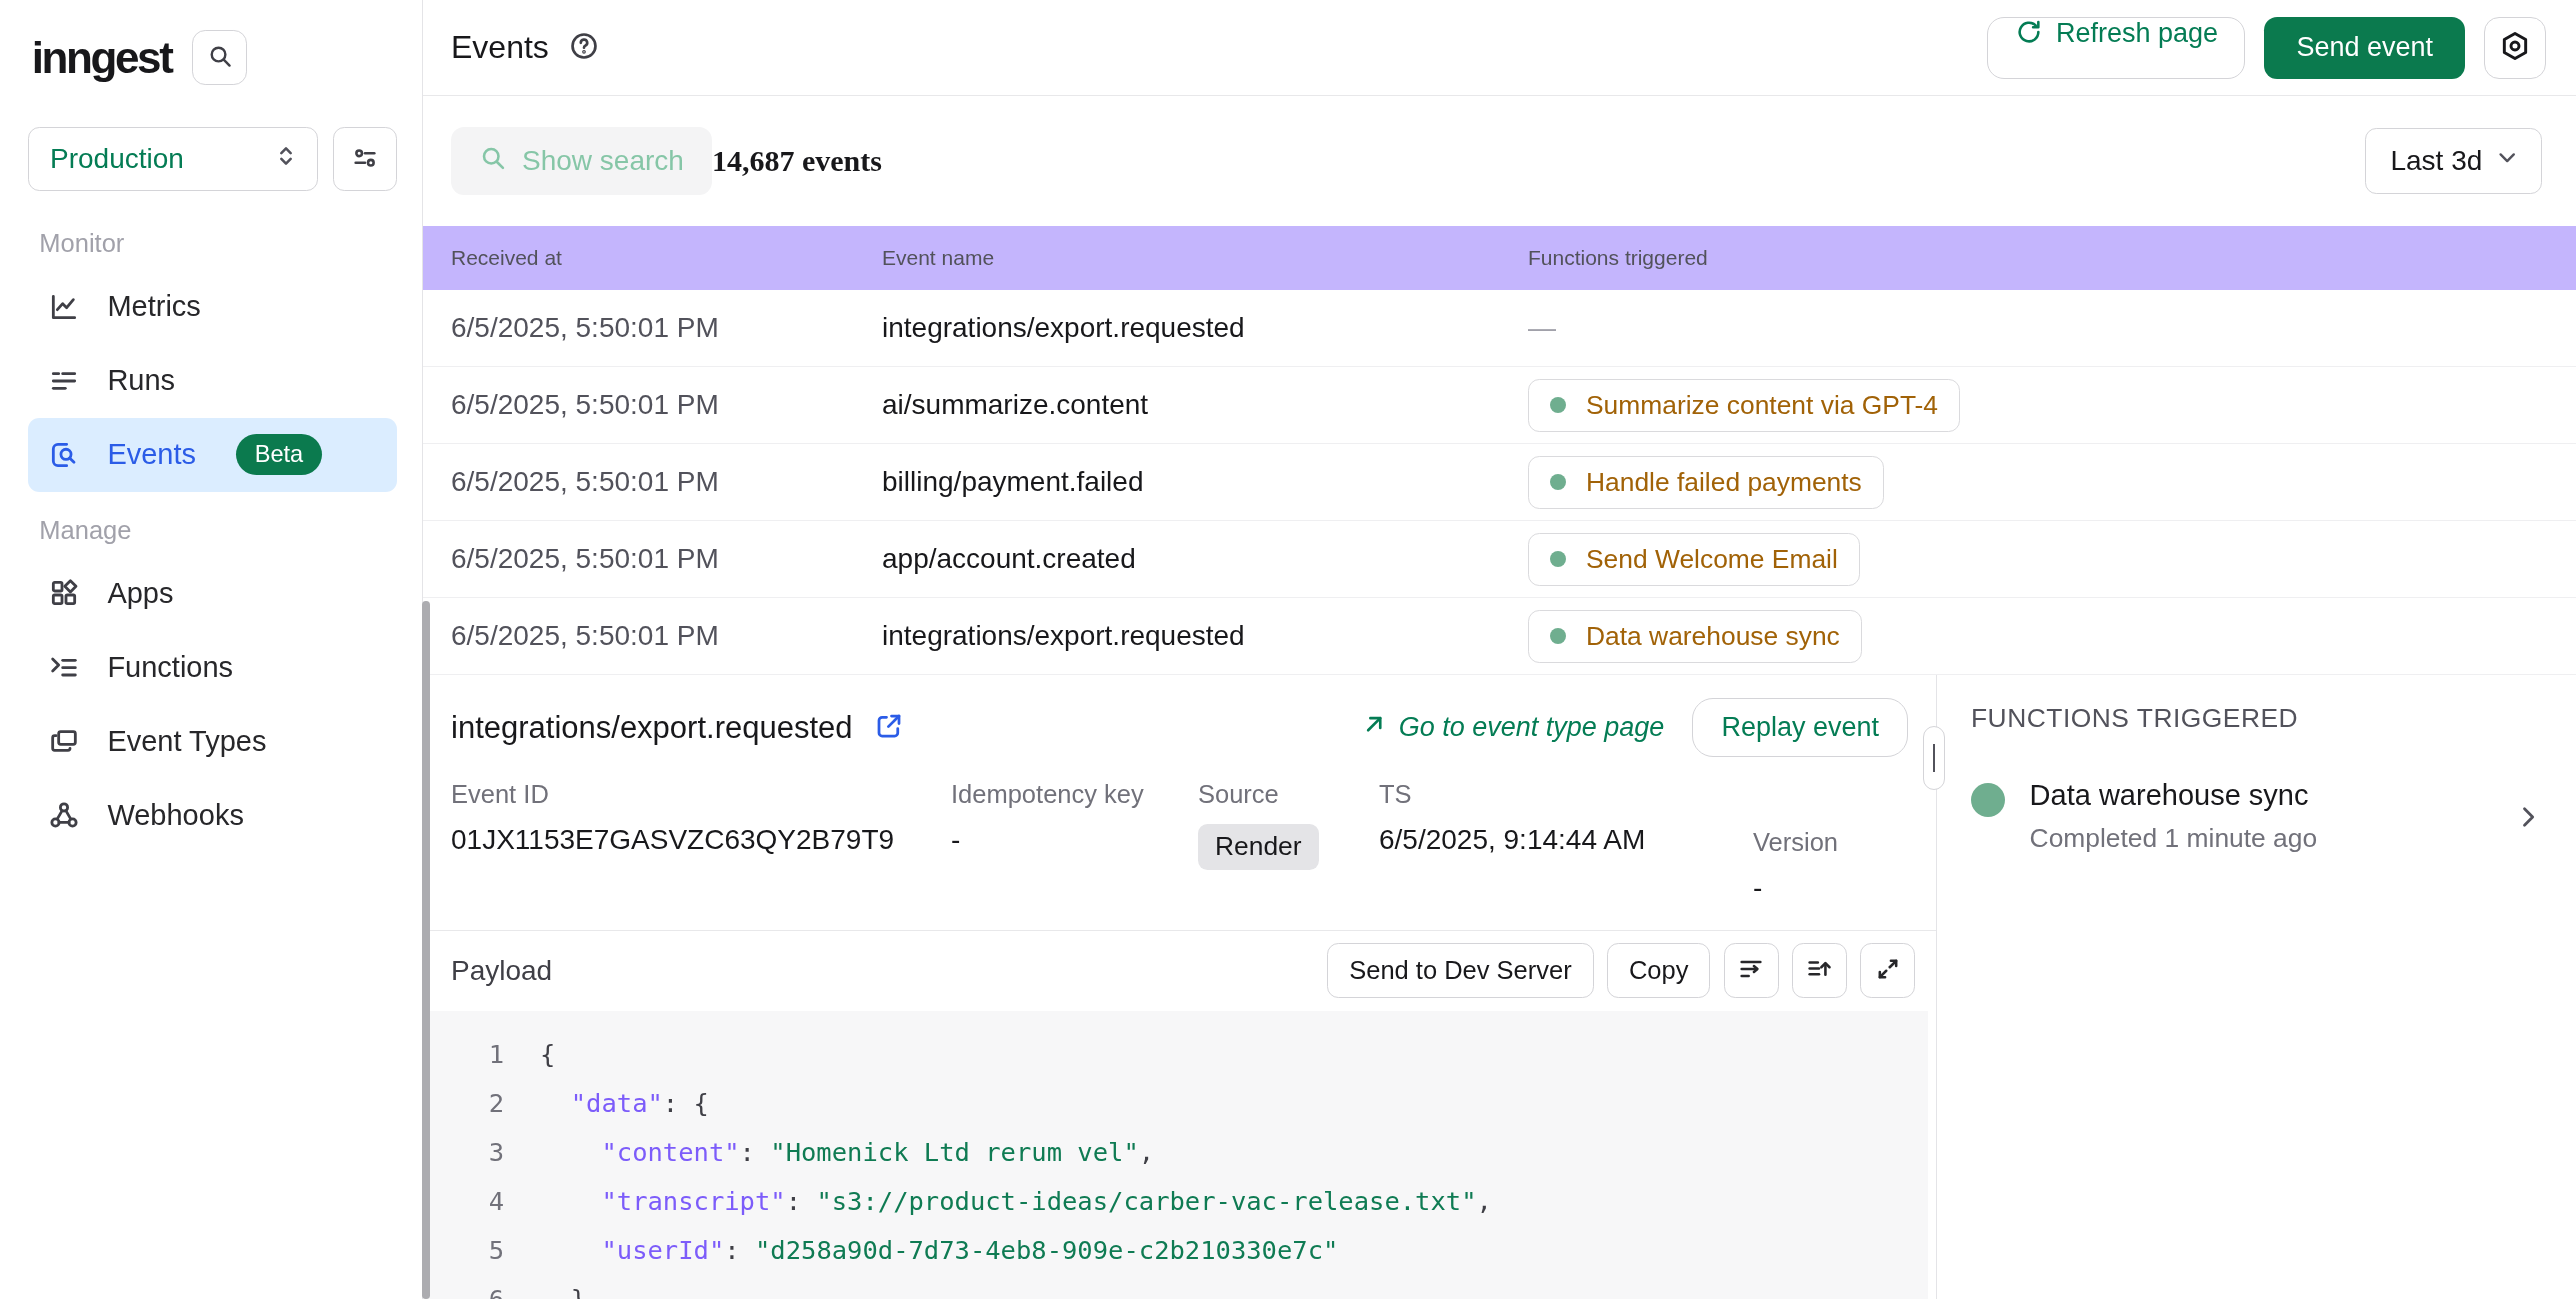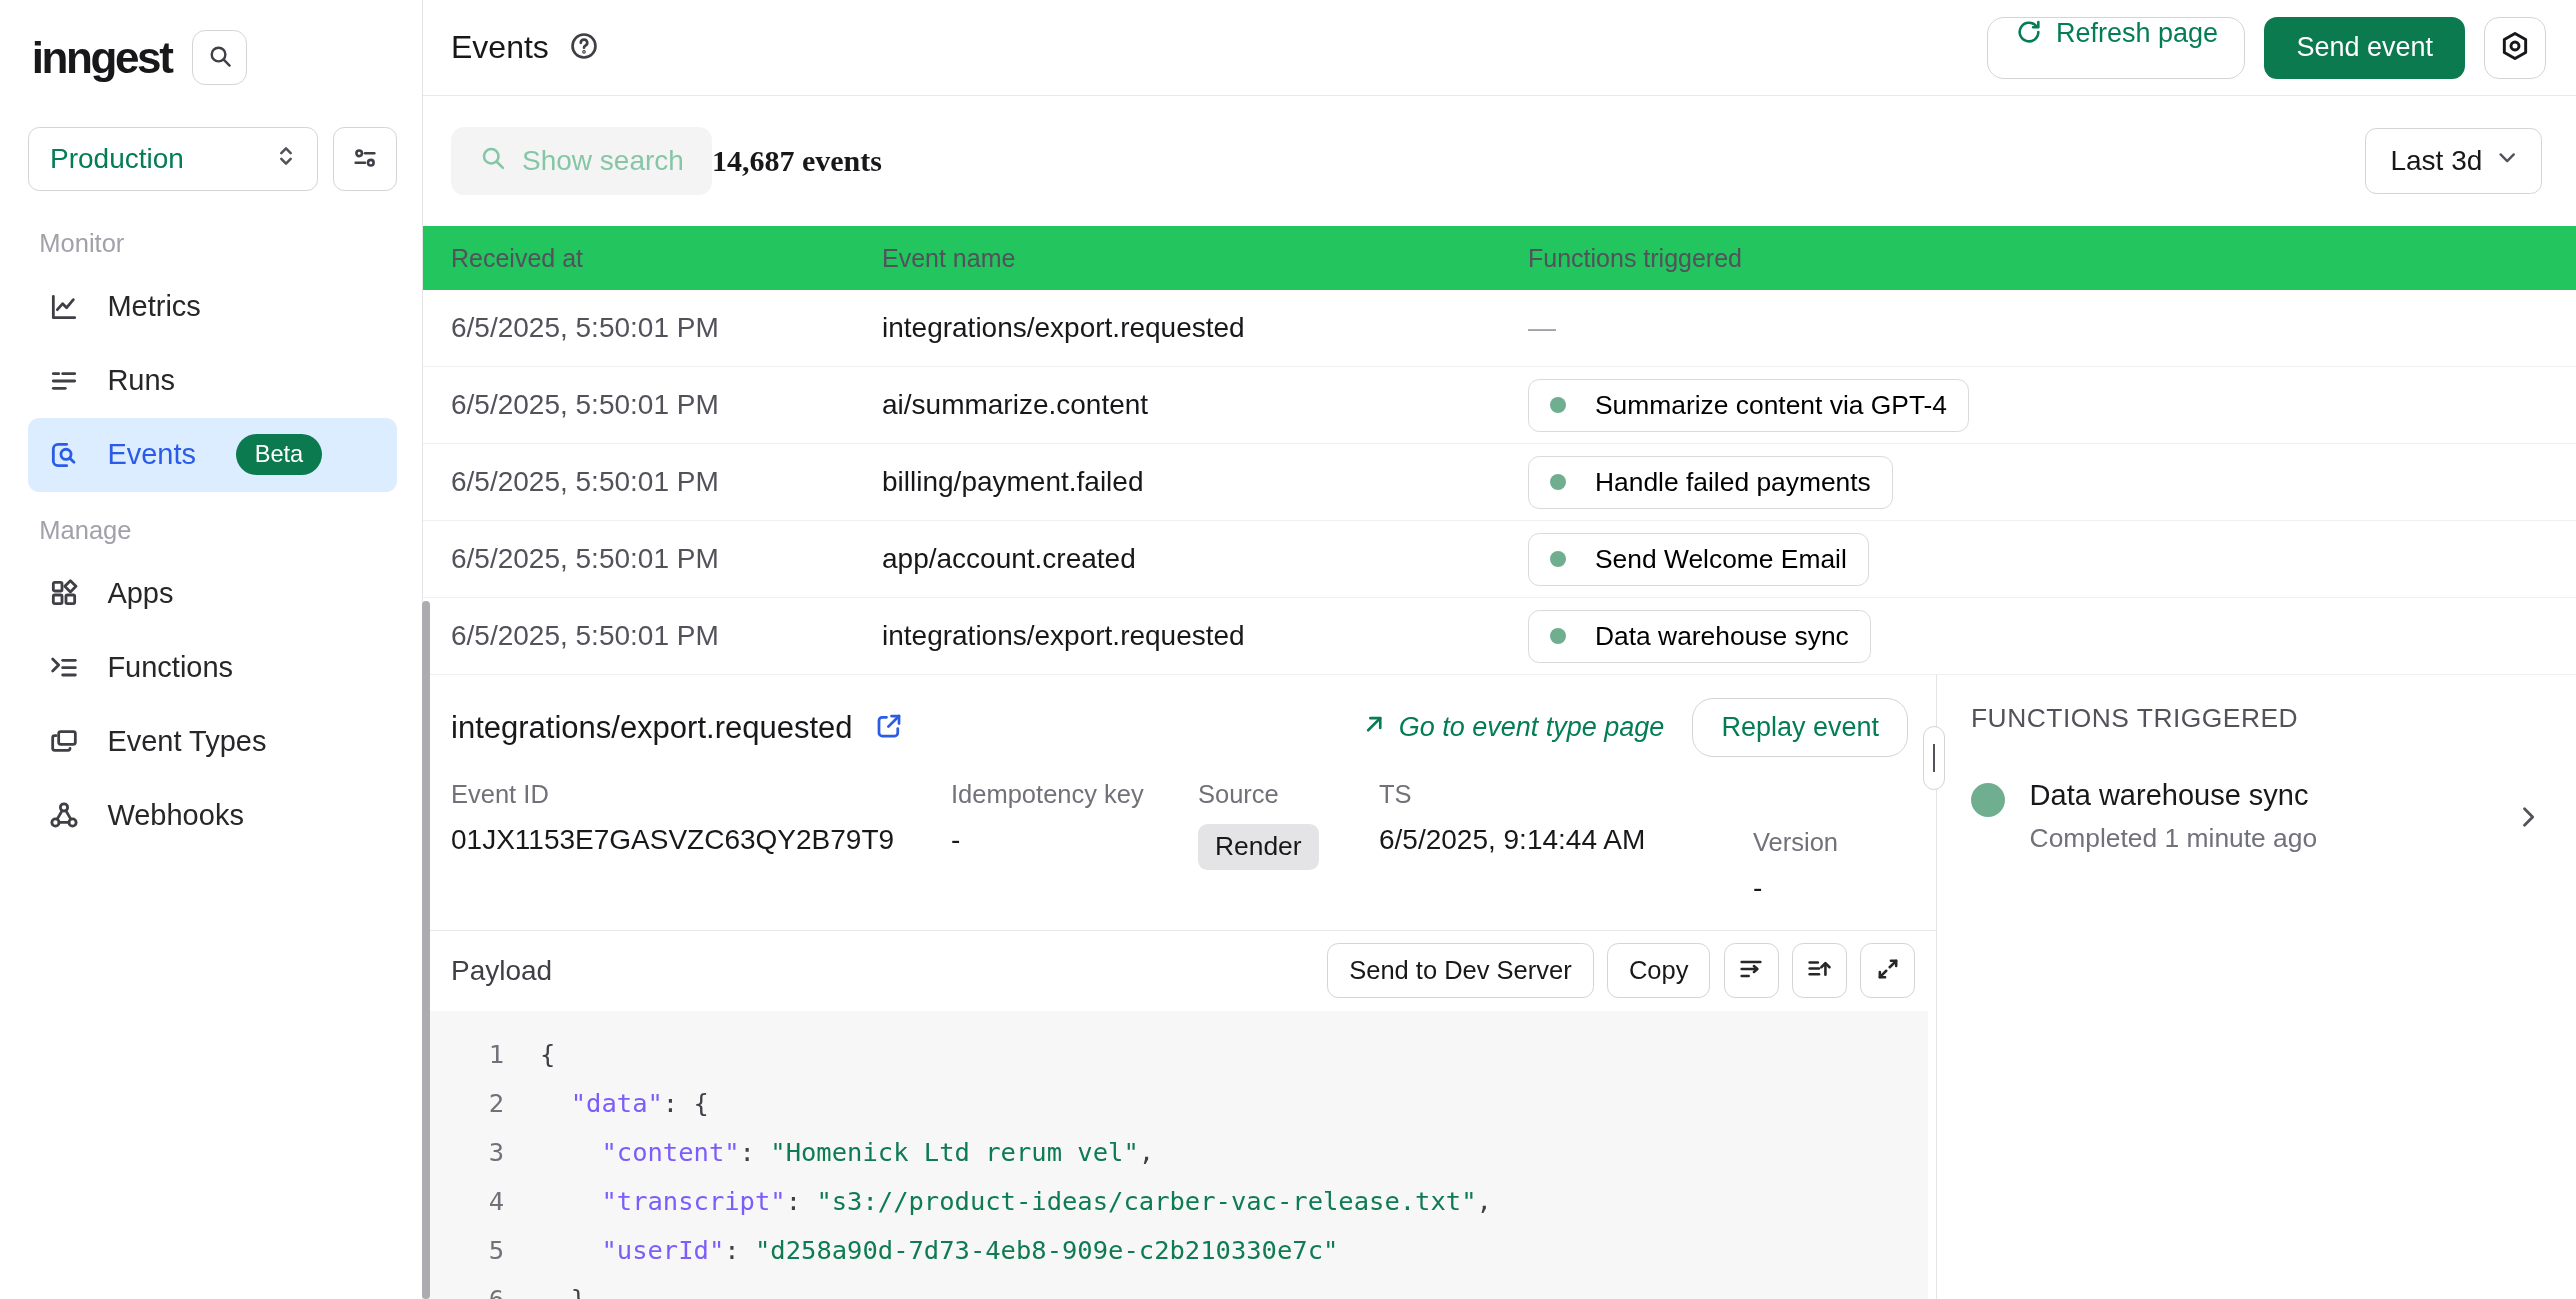--- a/index.html
+++ b/index.html
@@ -34,29 +34,29 @@
   .btn-outline{height:62px;border:1.9px solid #D4D4D8;border-radius:17px;display:inline-flex;align-items:flex-start;gap:13.2px;padding:0 26.4px;font-size:27px;color:var(--greenText,#047C54);background:#fff;}
   .btn-solid{height:62px;border-radius:13.2px;background:var(--green,#0B7A4E);color:#fff;font-size:27px;font-weight:500;padding:0 32px;display:inline-flex;align-items:center;}
   .gear-btn{width:62px;height:62px;border:1.9px solid #D4D4D8;border-radius:15px;display:flex;align-items:center;justify-content:center;color:#18181B;background:#fff;}
 
   .toolbar{height:130px;flex:0 0 130px;display:flex;align-items:center;padding:0 34px 0 28px;}
   .show-search{height:68px;background:#F4F4F5;border-radius:13.2px;display:inline-flex;align-items:center;gap:15px;padding:0 28px;font-size:28px;color:var(--mutedGreen,#86C6A7);}
   .events-count{font-size:30px;font-weight:700;color:#18181B;font-family:Liberation Serif, serif;}
   .range-btn{margin-left:auto;height:66px;border:1.9px solid #D4D4D8;border-radius:11.3px;display:inline-flex;align-items:center;gap:11.3px;padding:0 21px 0 24.6px;font-size:28px;color:#18181B;background:#fff;}
   .range-btn .chev{color:#52525B;}
 
-  .thead{height:64px;flex:0 0 64px;background:#22c55e;display:flex;align-items:center;padding-left:28px;font-size:25px;color:#52525B;}
+  .thead{height:64px;flex:0 0 64px;background:#c4b5fd;display:flex;align-items:center;padding-left:28px;font-size:21px;color:#52525B;}
   .c1{width:431px;flex:0 0 431px;}
   .c2{width:646px;flex:0 0 646px;}
   .c3{flex:1;}
   .trow{height:77px;flex:0 0 77px;display:flex;align-items:center;padding-left:28px;border-bottom:1.9px solid #EFEFF1;}
   .t-time{font-size:28px;color:#52525B;}
   .t-name{font-size:28px;color:#18181B;}
   .t-dash{font-size:28px;color:#A1A1AA;}
-  .fn-pill{display:inline-flex;align-items:center;gap:29px;height:53px;border:1.9px solid #DADADD;border-radius:11.3px;padding:0 21px;font-size:26.4px;color:#000000;background:#fff;}
+  .fn-pill{display:inline-flex;align-items:center;gap:20px;height:53px;border:1.9px solid #DADADD;border-radius:11.3px;padding:0 21px;font-size:26.4px;color:#a16207;background:#fff;}
   .fn-pill .dot{width:16px;height:16px;border-radius:50%;background:var(--dotGreen,#6FAE8F);}
 
   
   .bottom{flex:1;display:flex;position:relative;min-height:0;}
   .detail{flex:1;display:flex;flex-direction:column;min-width:0;}
   .detail-title-row{display:flex;align-items:center;padding:23px 28px 9.4px 28px;}
   .detail-title{font-size:31px;font-weight:500;color:#18181B;}
   .ext-link{margin-left:21px;color:var(--blue,#2B5CE7);display:flex;}
   .detail-actions{margin-left:auto;display:flex;align-items:center;gap:28px;}
   .go-link{display:inline-flex;align-items:center;gap:11.3px;font-size:27px;color:var(--greenText,#047C54);font-style:italic;}

